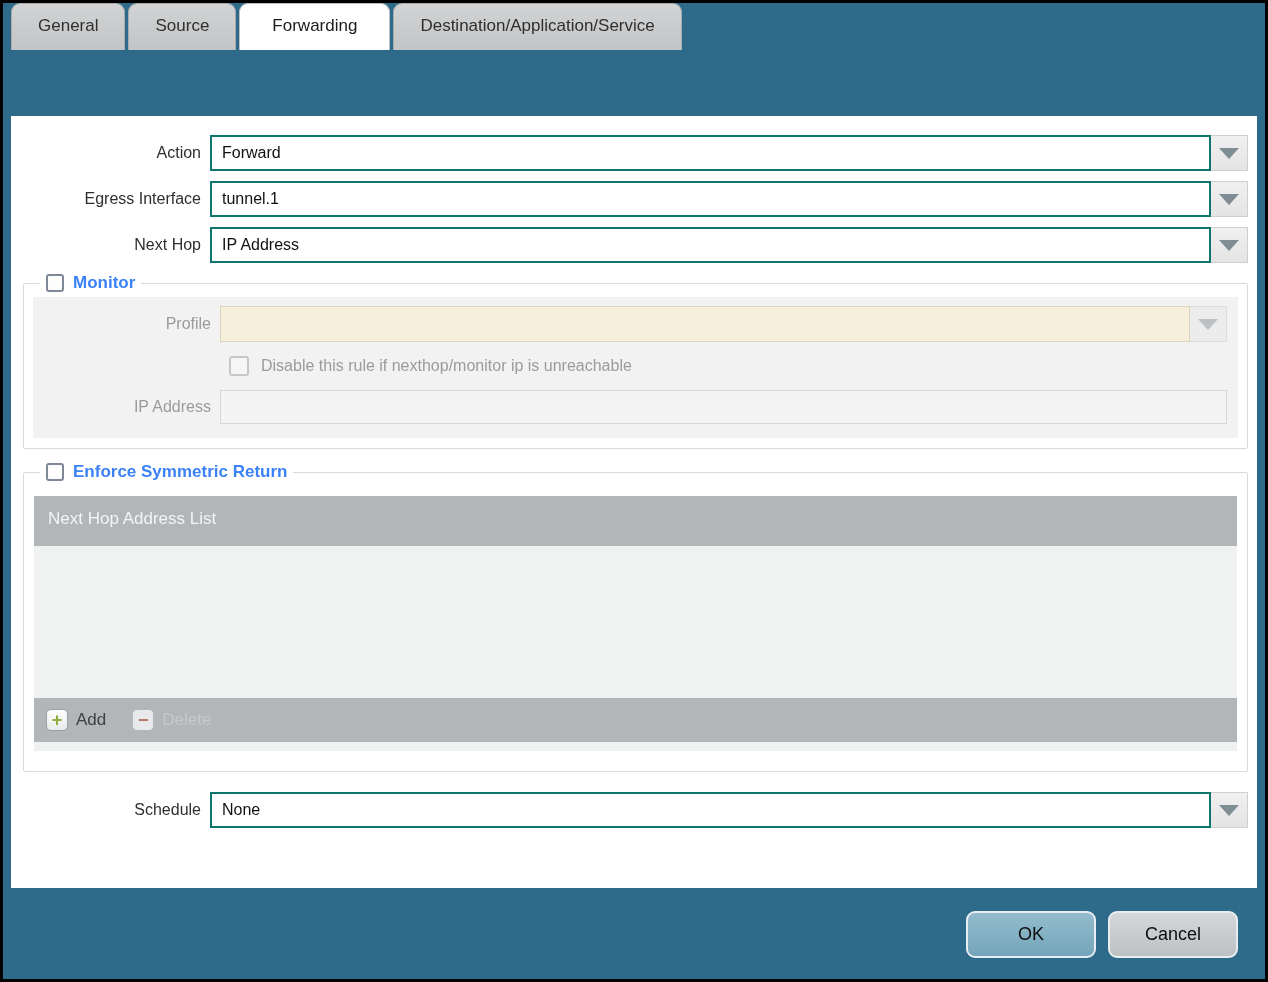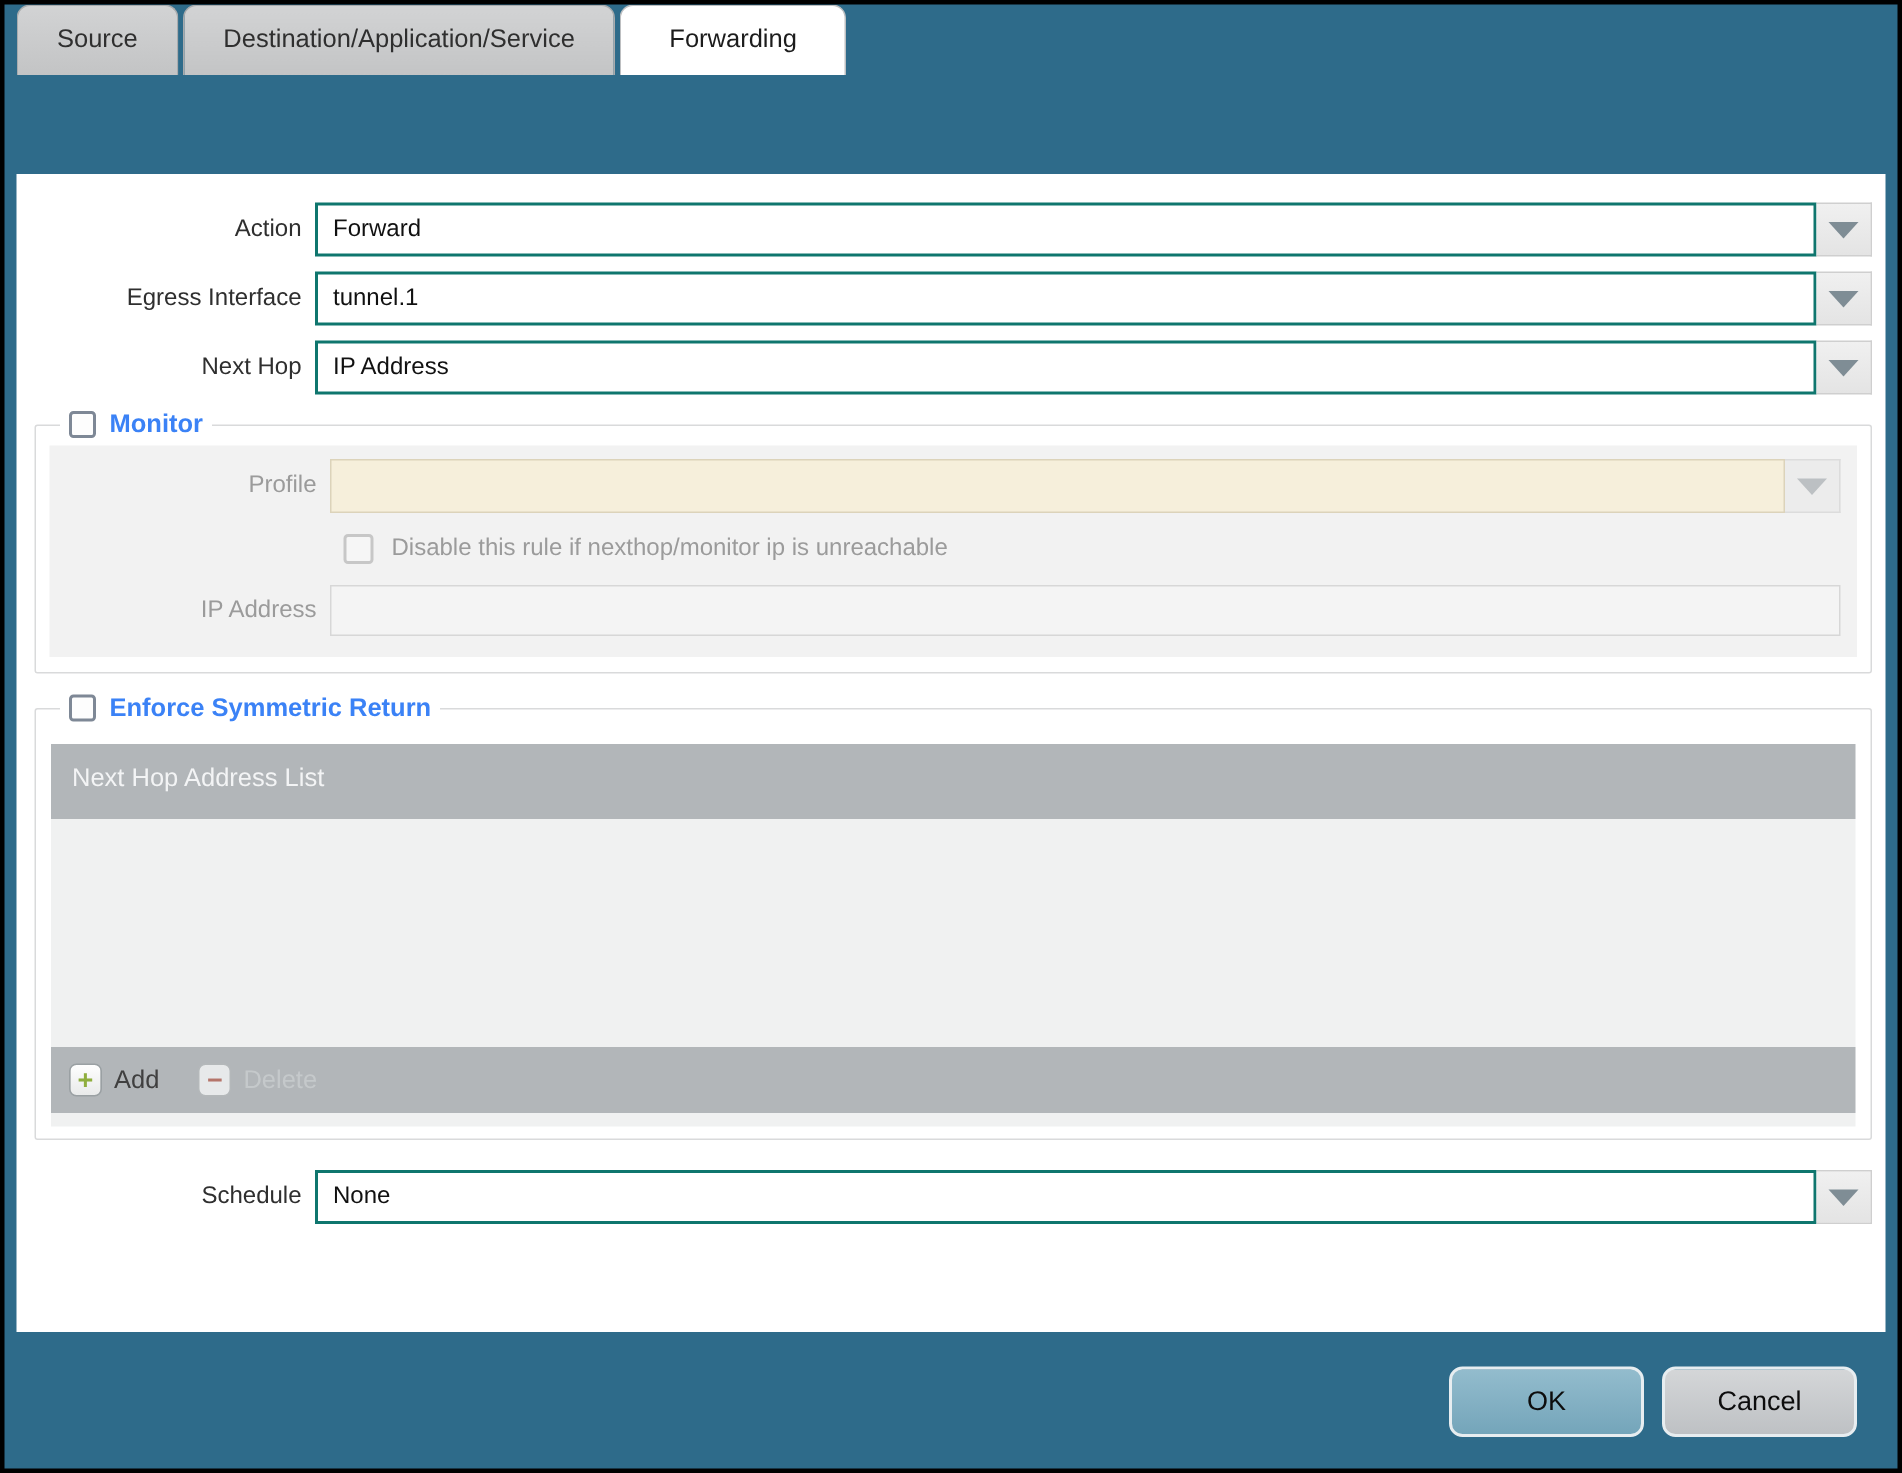--- a/index.html
+++ b/index.html
@@ -118,21 +118,21 @@
     background: #f4f4f4; border: 1px solid #d7d7d7; color: #9b9b9b;
   }
   .inline-check-row {
     display: flex; align-items: center; gap: 12px;
     margin: 14px 0 14px 196px;
     font-size: 16px; color: #9b9b9b;
   }
   .inline-check-row .checkbox { width: 20px; height: 20px; }
 
   
-  .nh-table { margin: 10px 1px 0 1px; }
+  .nh-table { margin: 10px 1px 12px 1px; }
   .nh-header {
     background: #b2b6b9; color: #f3f4f5;
     font-size: 17px; padding: 13px 14px; height: 50px;
   }
   .nh-body { background: #f0f1f1; height: 152px; }
   .nh-footer {
     background: #b2b6b9; height: 44px;
     display: flex; align-items: center; gap: 26px; padding: 0 12px;
   }
   .tool-btn { display: flex; align-items: center; gap: 8px; cursor: pointer; }
@@ -167,23 +167,24 @@
   .btn-ok { background: linear-gradient(#93bccd, #74a5ba); }
   .btn-cancel { background: linear-gradient(#d4d6d8, #bec1c4); }
 </style>
 </head>
 <body>
 
 <div class="window">
 
 
   <div class="tabbar">
+    <div class="tab">General</div>
     <div class="tab">Source</div>
+    <div class="tab active">Forwarding</div>
     <div class="tab">Destination/Application/Service</div>
-    <div class="tab active">Forwarding</div>
   </div>
 
   <div class="content">
 
     <div class="form-row">
       <div class="form-label">Action</div>
       <div class="field">
         <div class="field-value">Forward</div>
         <div class="dd-btn">
           <span class="dd-arrow"></span>

